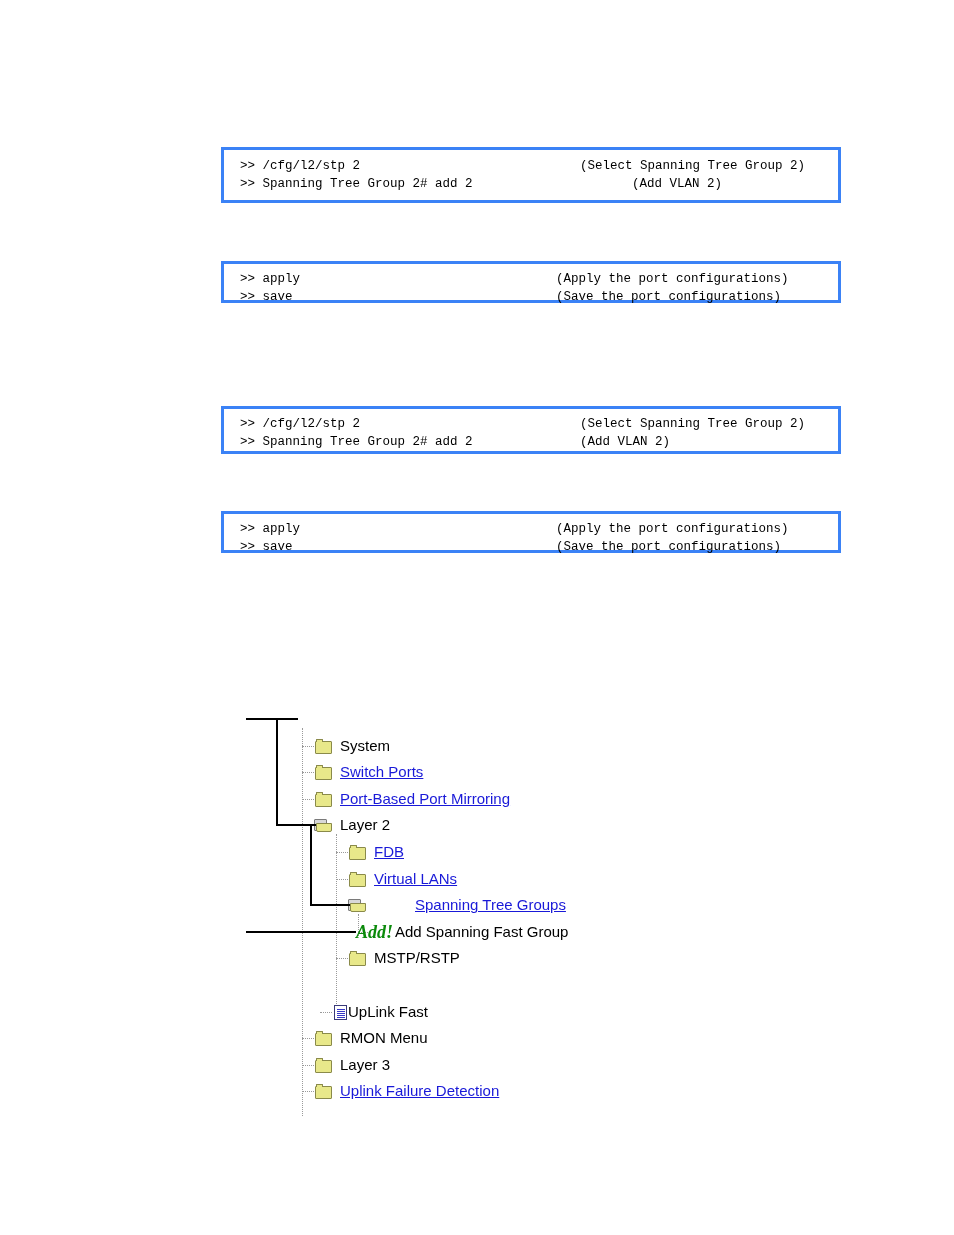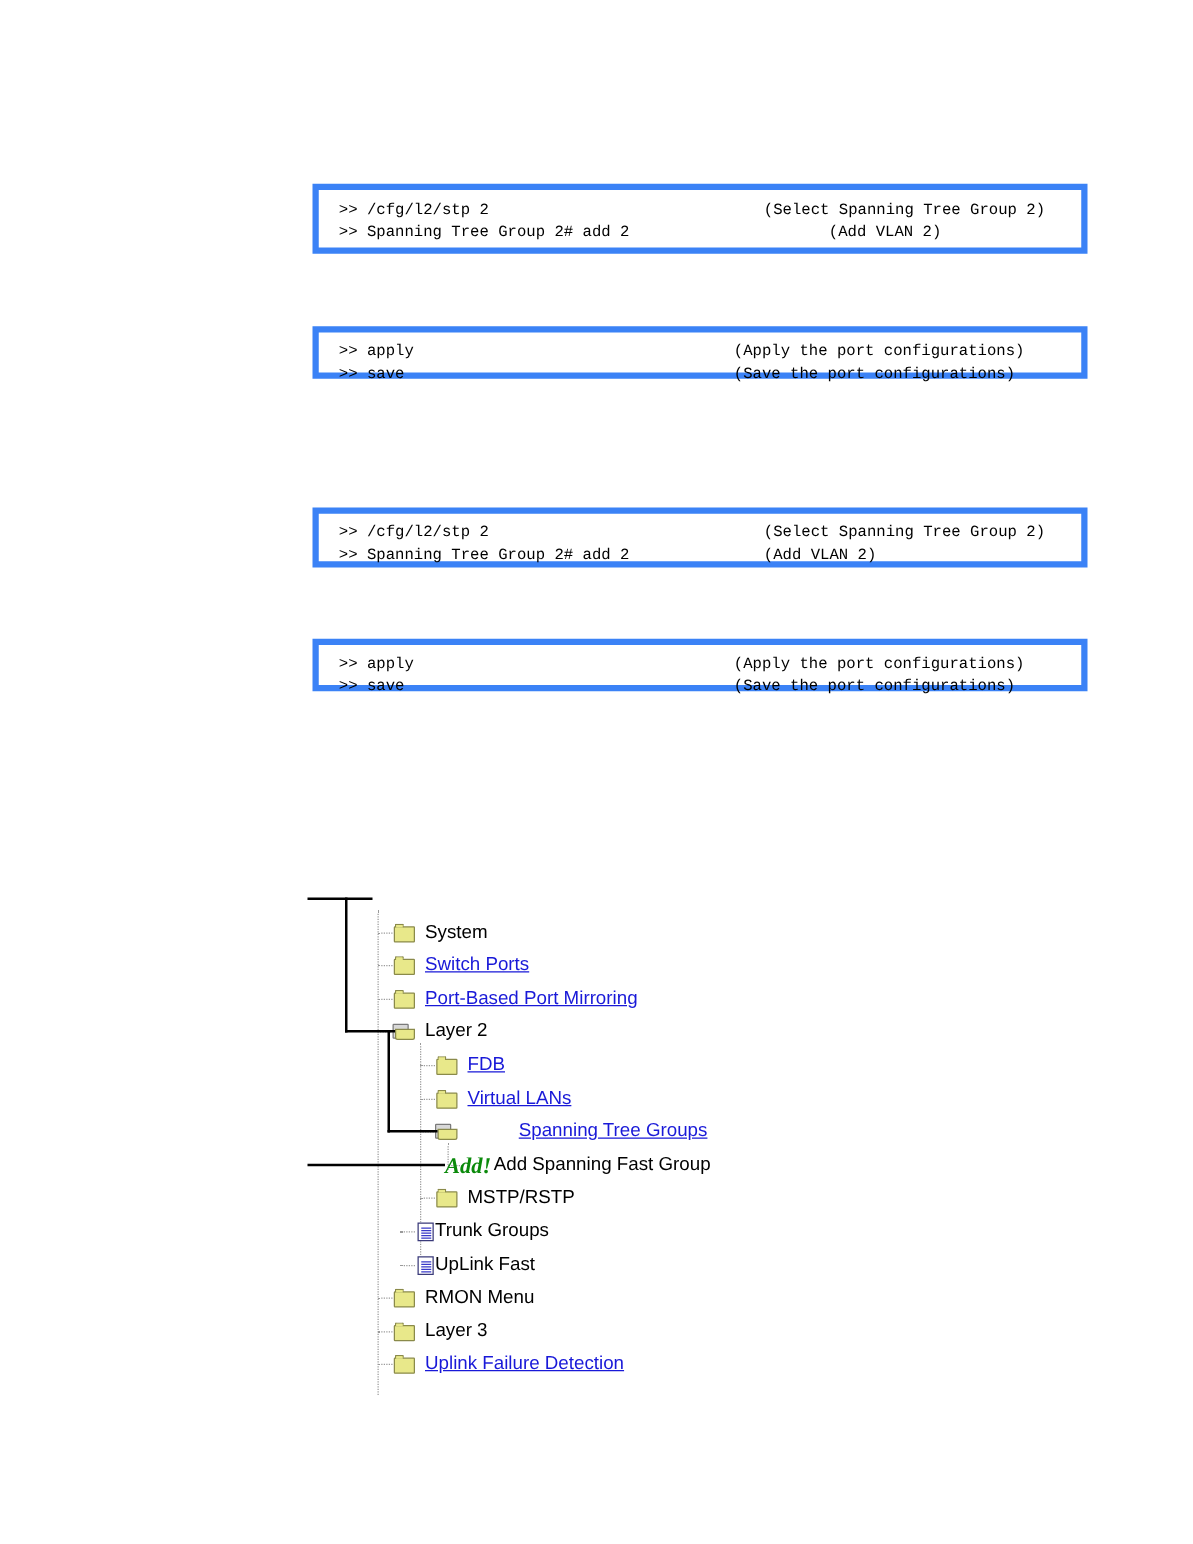--- a/index.html
+++ b/index.html
@@ -11,28 +11,27 @@
     width: 954px;
     height: 1235px;
     position: relative;
     font-family: "Liberation Sans", sans-serif;
     overflow: hidden;
   }
 
   
   .cli-block {
     position: absolute;
-    border: 5px solid #3b82f6;
+    border: 3px solid #3b82f6;
     background: #ffffff;
     box-sizing: border-box;
     font-family: "Liberation Mono", monospace;
     font-size: 12.5px;
     color: #000000;
     padding: 7px 0 9px 0;
-    margin-left: 29px;
   }
   .cli-row {
     position: relative;
     height: 18px;
     line-height: 18px;
     white-space: pre;
   }
   .cli-cmd {
     position: absolute;
     left: 16px;
@@ -312,33 +311,20 @@
   </div>
 
   <div class="tree-row" style="top:239.4px;">
     <div class="hdot" style="left:96px; top:13px; width:12px;"></div>
     <span class="ico" style="left:109px;">
       <span class="folder-closed"></span>
     </span>
     <span class="tree-label" style="left:134px;">MSTP/RSTP</span>
   </div>
 
-  <div class="tree-row" style="top:266px;">
-    <div class="hdot" style="left:80px; top:13px; width:12px;"></div>
-    <span class="ico" style="left:93px; height:17px; top:5px;">
-      <span class="doc-ico">
-          <i></i>
-          <i></i>
-          <i></i>
-          <i></i>
-          <i></i>
-        </span>
-    </span>
-    <span class="tree-label" style="left:108px;">Trunk Groups</span>
-  </div>
 
   <div class="tree-row" style="top:292.6px;">
     <div class="hdot" style="left:80px; top:13px; width:12px;"></div>
     <span class="ico" style="left:93px; height:17px; top:5px;">
       <span class="doc-ico">
           <i></i>
           <i></i>
           <i></i>
           <i></i>
           <i></i>

